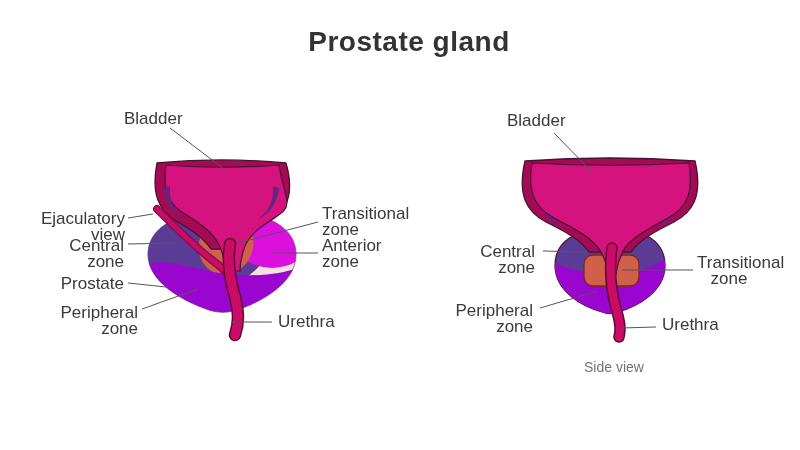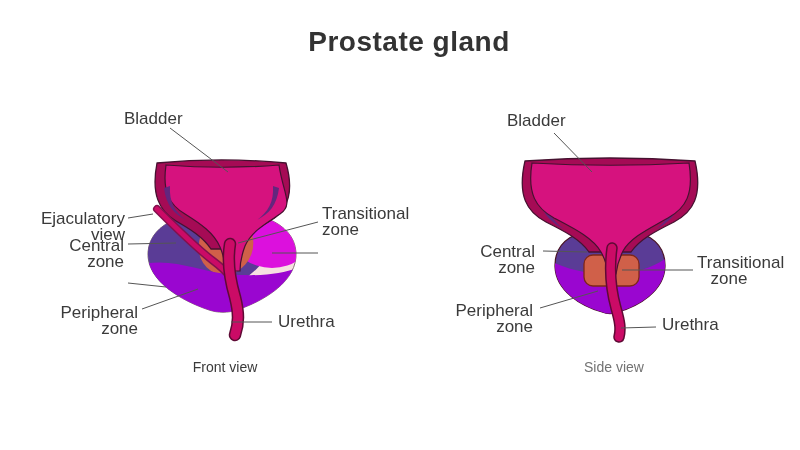--- a/index.html
+++ b/index.html
@@ -75,24 +75,25 @@
       <line x1="543" y1="251" x2="587" y2="252" stroke="#555555"></line>
       <line x1="540" y1="308" x2="598" y2="291" stroke="#555555"></line>
       <line x1="693" y1="270" x2="622" y2="270" stroke="#555555"></line>
       <line x1="656" y1="327" x2="621" y2="328" stroke="#555555"></line>
     </g>
   </svg>
 
   <div class="lbl" style="left: 124px; top: 111px; color: rgb(58, 58, 58);">Bladder</div>
   <div class="lbl right" style="left: 30px; top: 211px; width: 95px; color: rgb(58, 58, 58);">Ejaculatory view</div>
   <div class="lbl right" style="left: 30px; top: 238px; width: 94px; color: rgb(58, 58, 58);">Central zone</div>
+  <div class="lbl right" style="left: 30px; top: 276px; width: 94px; color: rgb(58, 58, 58);">Prostate</div>
   <div class="lbl right" style="left: 40px; top: 305px; width: 98px; color: rgb(58, 58, 58);">Peripheral zone</div>
   <div class="lbl" style="left: 322px; top: 206px; width: 66px; color: rgb(58, 58, 58);">Transitional zone</div>
+  <div class="lbl" style="left: 322px; top: 238px; width: 60px; color: rgb(58, 58, 58);">Anterior zone</div>
   <div class="lbl" style="left: 278px; top: 314px; color: rgb(58, 58, 58);">Urethra</div>
-  <div class="caption center" style="left: 175px; top: 359px; width: 100px; color: rgb(58, 58, 58);">Front view</div>
 
   <div class="lbl" style="left: 507px; top: 113px; color: rgb(58, 58, 58);">Bladder</div>
   <div class="lbl right" style="left: 440px; top: 244px; width: 95px; color: rgb(58, 58, 58);">Central zone</div>
   <div class="lbl right" style="left: 435px; top: 303px; width: 98px; color: rgb(58, 58, 58);">Peripheral zone</div>
   <div class="lbl center" style="left: 697px; top: 255px; width: 64px; color: rgb(58, 58, 58);">Transitional zone</div>
   <div class="lbl" style="left: 662px; top: 317px; color: rgb(58, 58, 58);">Urethra</div>
   <div class="caption center" style="left: 564px; top: 359px; width: 100px; color: #737373;">Side view</div>
 
 </div>
 

